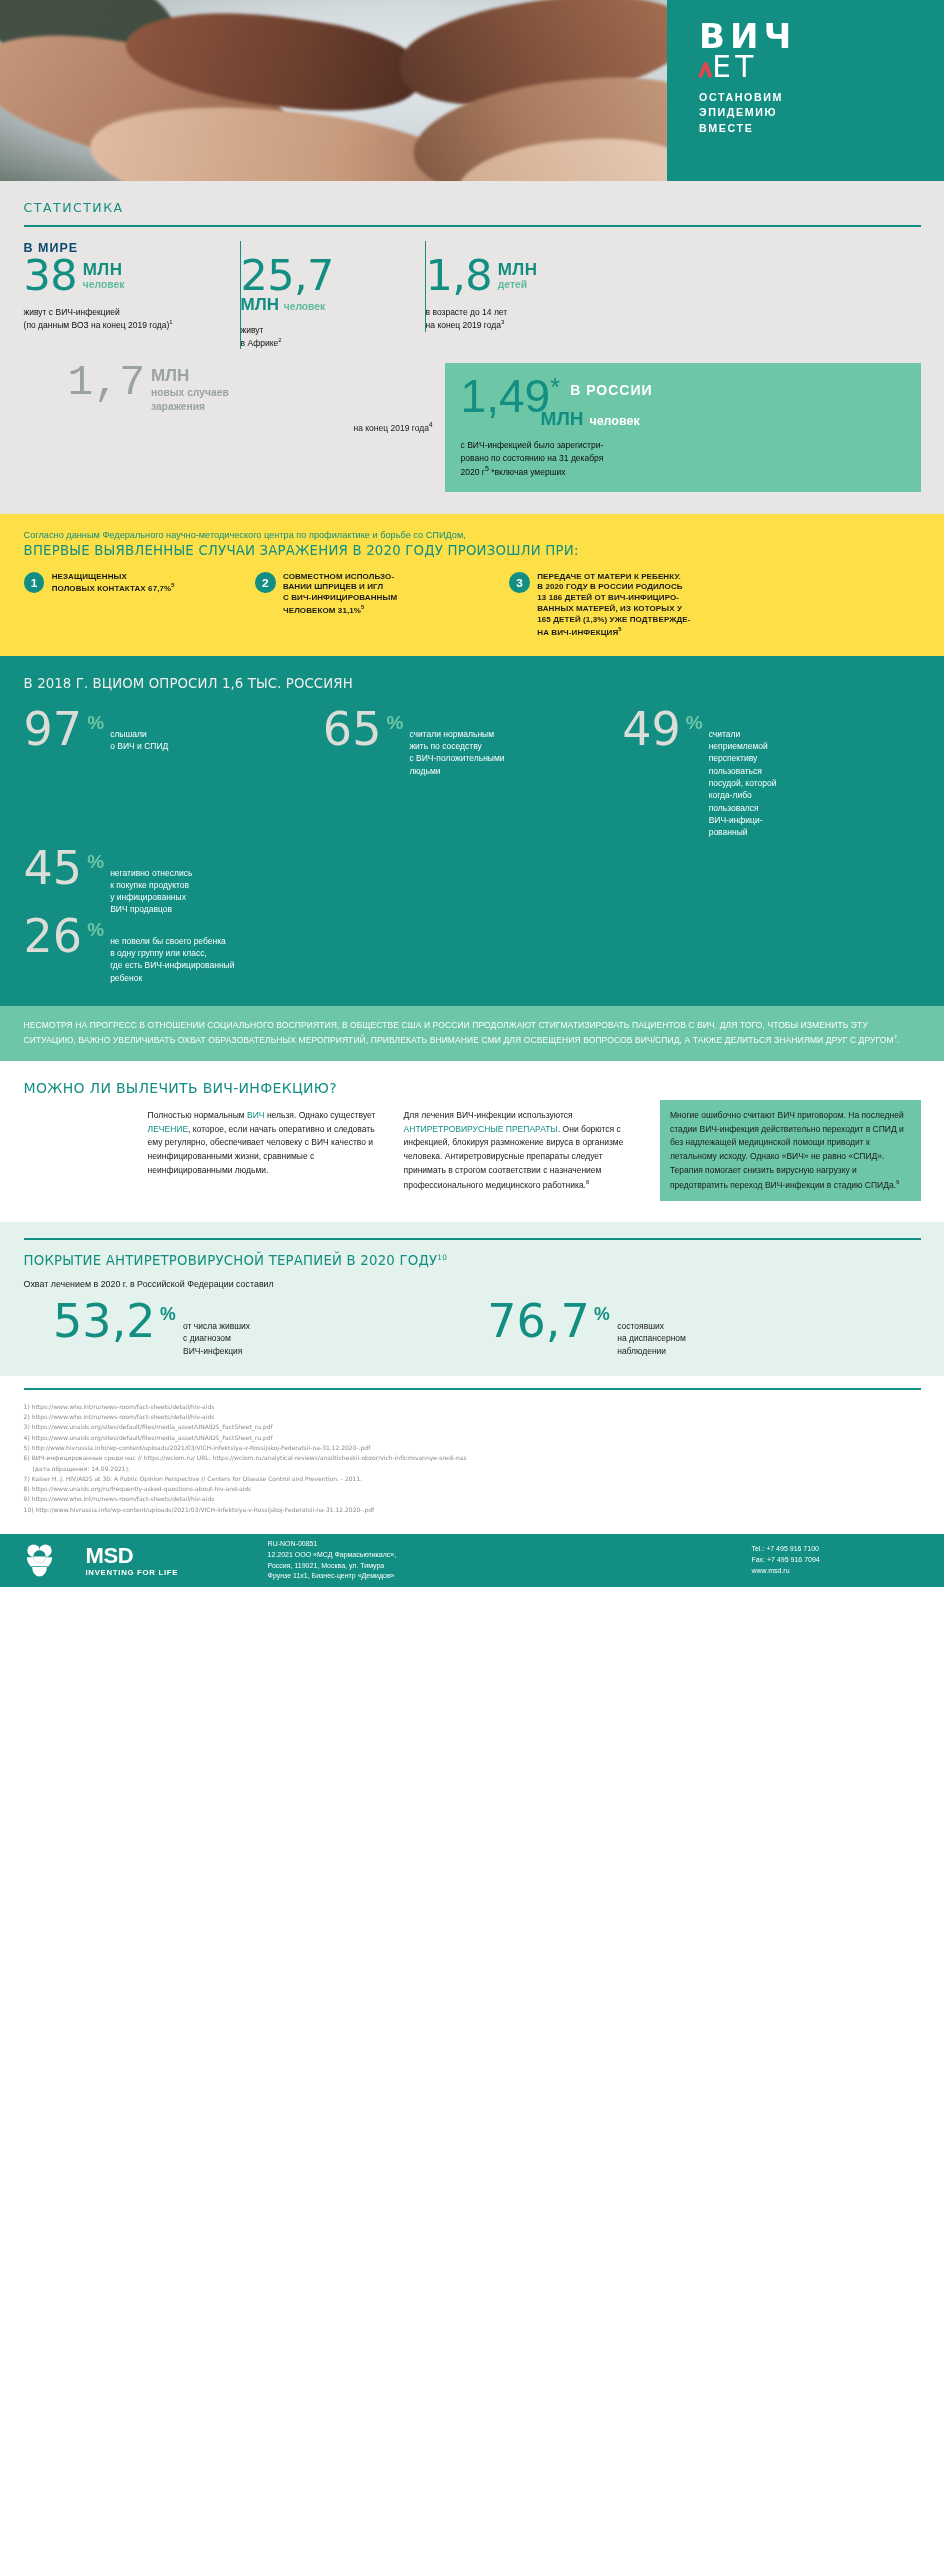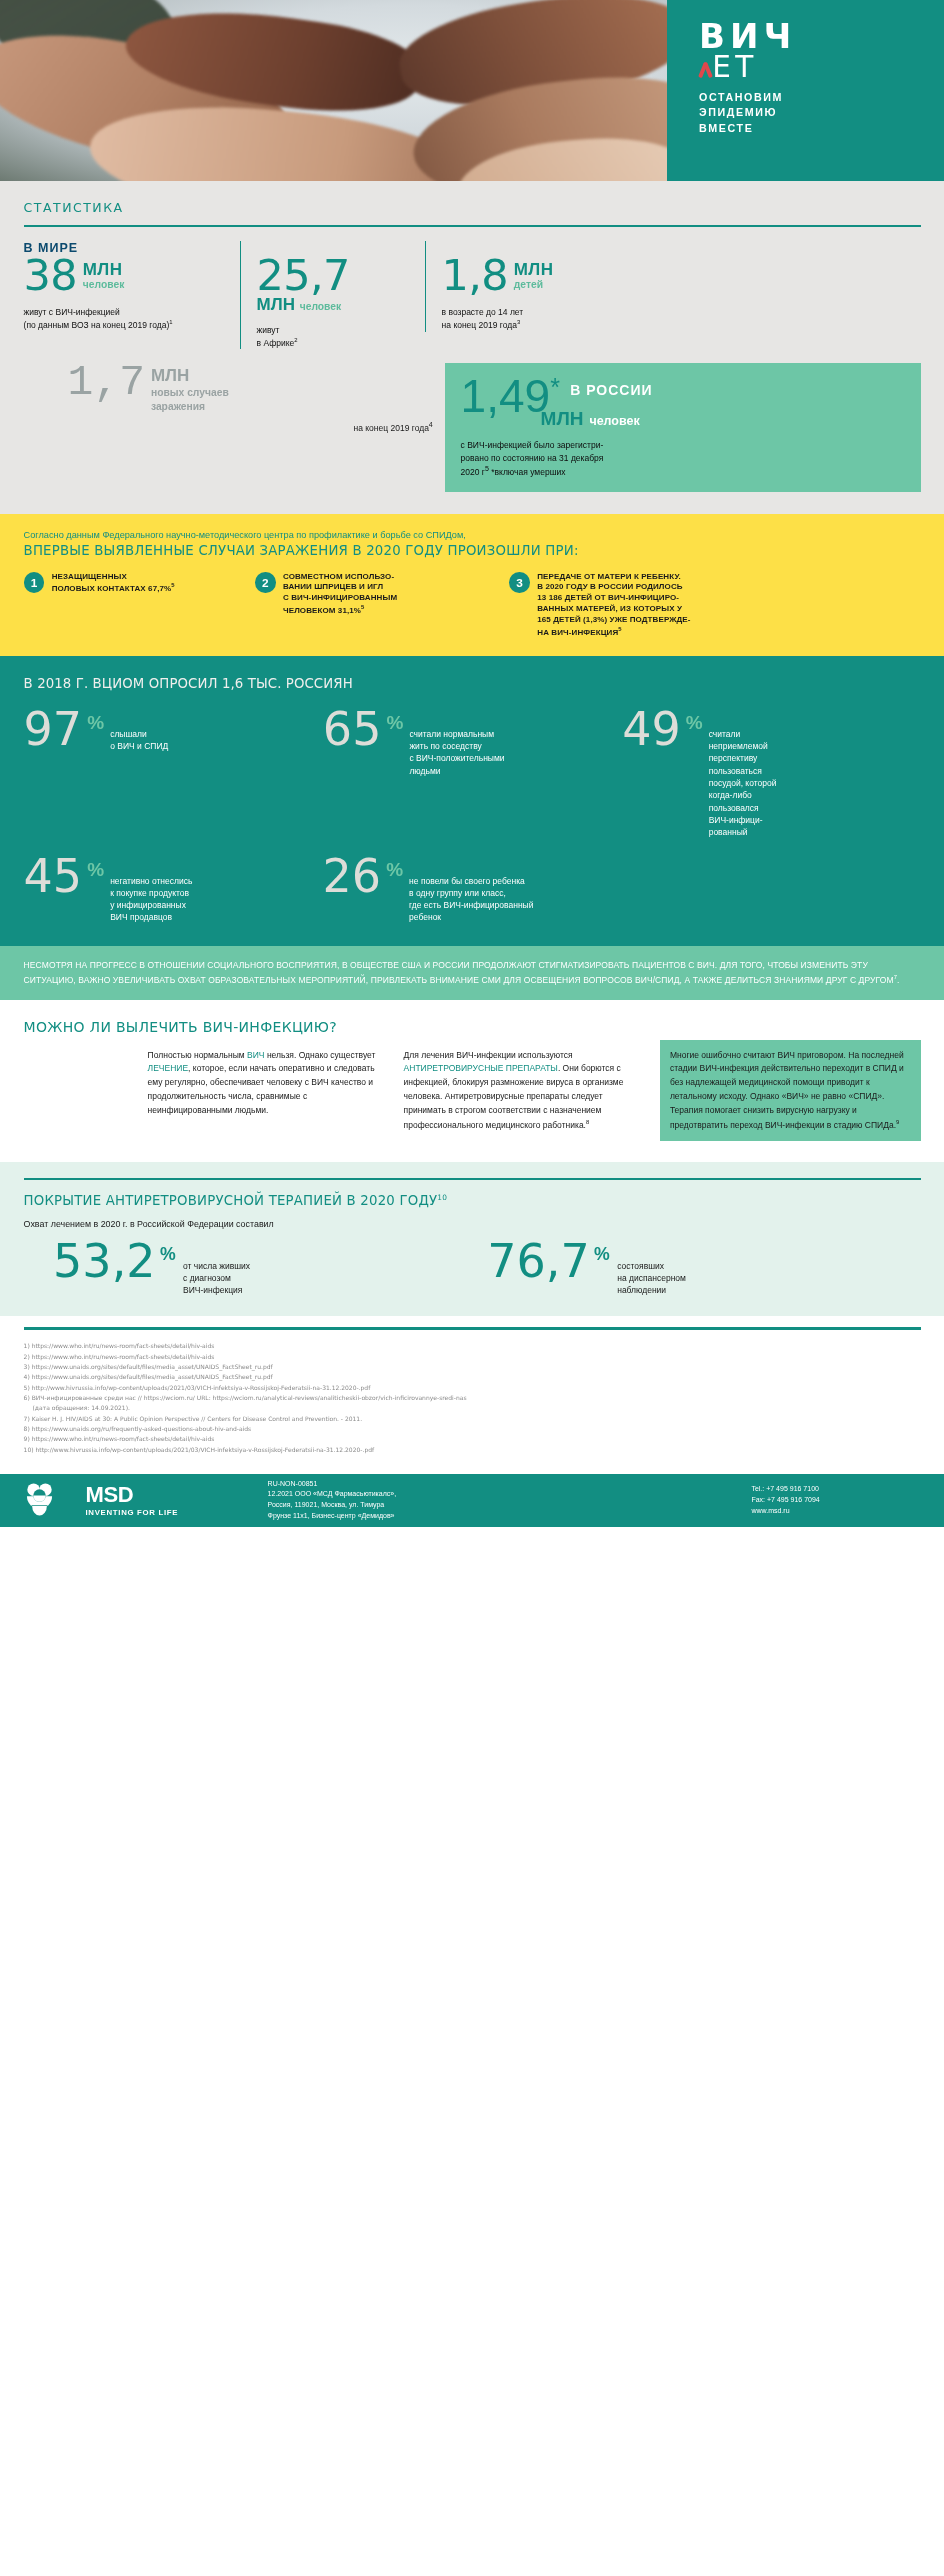--- a/index.html
+++ b/index.html
@@ -70,21 +70,21 @@
 
   
   .stats-block { background: #e7e6e4; padding: 19px 23.6px 22px 23.6px; }
   .sec-title-sm {
     color: #128e82; font-size: 12.5px; letter-spacing: 1.5px; font-weight: 400;
     font-family: "DejaVu Sans", sans-serif;
   }
   .hr-teal { height: 2.2px; background: #128e82; margin: 10.3px 0 13.3px 0; }
   .stats-row { display: flex; align-items: flex-start; }
   .stat-col { padding-right: 14.8px; }
-  .stat-col + .stat-col { border-left: 1.5px solid #128e82; padding-left: 16px; }
+  .stat-col + .stat-col { border-left: 1.5px solid #128e82; }
   .w1 { flex: 0 0 216px; }
   .w2 { flex: 0 0 185px; }
   .w3 { flex: 1 1 auto; }
   .label-world {
     color: #0c4a6e; font-size: 12.5px; font-weight: 700; letter-spacing: 1px; margin-bottom: 1.5px;
   }
   .num-line { display: flex; align-items: flex-start; }
   .bignum {
     color: #128e82; font-size: 43px; font-weight: 400; line-height: .92;
     font-family: "DejaVu Sans", sans-serif; letter-spacing: -0.7px;
@@ -137,21 +137,21 @@
   .vciom-head { font-size: 13.3px; font-weight: 400; line-height: 1.35; color:#f0efed; letter-spacing:0.1px; font-family:"DejaVu Sans", sans-serif;}
   .vciom-head sup { font-size: 7.4px; }
   .pct-row { display: flex; margin-top: 16px; }
   .pct { flex: 1 1 0; display: flex; align-items: flex-start; }
   .pct-num {
     color: #ddddd8; font-size: 46px; font-weight: 400; line-height: .9;
     font-family: "DejaVu Sans", sans-serif;
   }
   .pct-sign { color: #6dc6a6; font-size: 19px; font-weight: 700; padding: 3px 0 0 5.2px; }
   .pct-desc { font-size: 8.5px; line-height: 1.45; color: #ffffff; margin-top: 19px; margin-left: 5.9px; }
-  .pct-row2 { display: flex; margin-top: 17px; }
+  .pct-row2 { display: flex; margin-top: 9px; flex-direction: column; }
   .pct-row2 .pct { flex: 0 0 33.3%; }
 
   .stigma { background: #6dc6a6; color: #fff; padding: 13.3px 23.6px; font-size: 8.5px; line-height: 1.6; letter-spacing:0.1px; }
   .stigma sup { font-size: 5.9px; }
 
   
   .cure { padding: 19px 23.6px 20.7px 23.6px; }
   .cure-head { color:#128e82; font-size: 14px; letter-spacing: 0.3px; font-family:"DejaVu Sans", sans-serif; }
   .cure-cols { display: flex; margin-top: 13.3px; gap: 14.8px; padding-left: 124px; }
   .ccol { flex: 1 1 0; font-size: 8.5px; line-height: 1.62; }
@@ -391,21 +391,21 @@
       </div>
     </div>
   </div>
 
   <div class="stigma"><span>НЕСМОТРЯ НА ПРОГРЕСС В ОТНОШЕНИИ СОЦИАЛЬНОГО ВОСПРИЯТИЯ, В ОБЩЕСТВЕ США И РОССИИ ПРОДОЛЖАЮТ СТИГМАТИЗИРОВАТЬ ПАЦИЕНТОВ С ВИЧ. ДЛЯ ТОГО, ЧТОБЫ ИЗМЕНИТЬ ЭТУ СИТУАЦИЮ, ВАЖНО УВЕЛИЧИВАТЬ ОХВАТ ОБРАЗОВАТЕЛЬНЫХ МЕРОПРИЯТИЙ, ПРИВЛЕКАТЬ ВНИМАНИЕ СМИ ДЛЯ ОСВЕЩЕНИЯ ВОПРОСОВ ВИЧ/СПИД, А ТАКЖЕ ДЕЛИТЬСЯ ЗНАНИЯМИ ДРУГ С ДРУГОМ</span><sup>7</sup><span>.</span></div>
 
   <div class="cure">
     <div class="cure-head">МОЖНО ЛИ ВЫЛЕЧИТЬ ВИЧ-ИНФЕКЦИЮ?</div>
     <div class="cure-cols">
       <div class="ccol">
-        <span>Полностью нормальным </span><span class="tealword">ВИЧ</span><span> нельзя. Однако существует </span><span class="tealword">ЛЕЧЕНИЕ</span><span>, которое, если начать оперативно и следовать ему регулярно, обеспечивает человеку с ВИЧ качество и продолжительность числа, сравнимые с неинфицированными людьми.</span>
+        <span>Полностью нормальным </span><span class="tealword">ВИЧ</span><span> нельзя. Однако существует </span><span class="tealword">ЛЕЧЕНИЕ</span><span>, которое, если начать оперативно и следовать ему регулярно, обеспечивает человеку с ВИЧ качество и неинфицированными жизни, сравнимые с неинфицированными людьми.</span>
       </div>
       <div class="ccol">
         <span>Для лечения ВИЧ-инфекции используются </span><span class="tealword">АНТИРЕТРОВИРУСНЫЕ ПРЕПАРАТЫ</span><span>. Они борются с инфекцией, блокируя размножение вируса в организме человека. Антиретровирусные препараты следует принимать в строгом соответствии с назначением профессионального медицинского работника.</span><sup>8</sup>
       </div>
       <div class="ccol hl">
         <span>Многие ошибочно считают ВИЧ приговором. На последней стадии ВИЧ-инфекция действительно переходит в СПИД и без надлежащей медицинской помощи приводит к летальному исходу. Однако «ВИЧ» не равно «СПИД». Терапия помогает снизить вирусную нагрузку и предотвратить переход ВИЧ-инфекции в стадию СПИДа.</span><sup>9</sup>
       </div>
     </div>
   </div>
 

